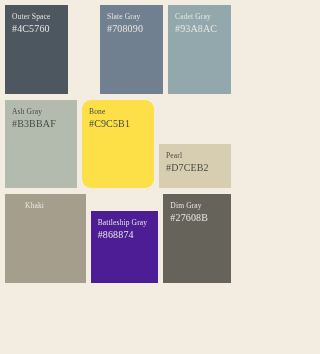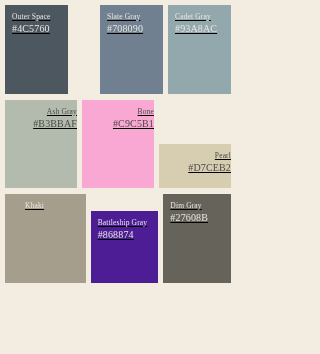--- a/index.html
+++ b/index.html
@@ -15,21 +15,20 @@
   }
   .palette-board {
     width: 236px;
     height: 288px;
     box-sizing: border-box;
     padding: 5px 5px 5px 5px;
     display: flex;
     flex-direction: column;
     gap: 6px;
     background: #F2EDE0;
-    text-decoration: underline;
   }
   .palette-row {
     display: flex;
     flex-direction: row;
     gap: 5px;
     flex: 1 1 0;
     min-height: 0;
   }
   .swatch {
     flex: 1 1 0;
@@ -54,21 +53,20 @@
     letter-spacing: 0.15px;
     white-space: nowrap;
   }
   .light-text .swatch-name,
   .light-text .swatch-hex {
     color: #E8E6E0;
   }
   .dark-text .swatch-name,
   .dark-text .swatch-hex {
     color: #4A4A44;
-    text-align: right;
   }
 </style>
 </head>
 <body style="background: rgb(242, 237, 224);">
 
 <div class="palette-board" style="background: rgb(242, 237, 224);">
 
   <div class="palette-row">
     <div class="swatch light-text" style="background-color: rgb(76, 87, 96);">
       <span class="swatch-name">Outer Space</span>
@@ -82,21 +80,21 @@
       <span class="swatch-name">Cadet Gray</span>
       <span class="swatch-hex">#93A8AC</span>
     </div>
   </div>
 
   <div class="palette-row">
     <div class="swatch dark-text" style="background-color: rgb(179, 187, 175);">
       <span class="swatch-name">Ash Gray</span>
       <span class="swatch-hex">#B3BBAF</span>
     </div>
-    <div class="swatch dark-text" style="background-color: #f9a8d4;">
+    <div class="swatch dark-text" style="background-color: #fde047; border-radius: 9px;">
       <span class="swatch-name">Bone</span>
       <span class="swatch-hex">#C9C5B1</span>
     </div>
     <div class="swatch dark-text" style="background-color: rgb(215, 206, 178); margin-top: 44px;">
       <span class="swatch-name">Pearl</span>
       <span class="swatch-hex">#D7CEB2</span>
     </div>
   </div>
 
   <div class="palette-row">

